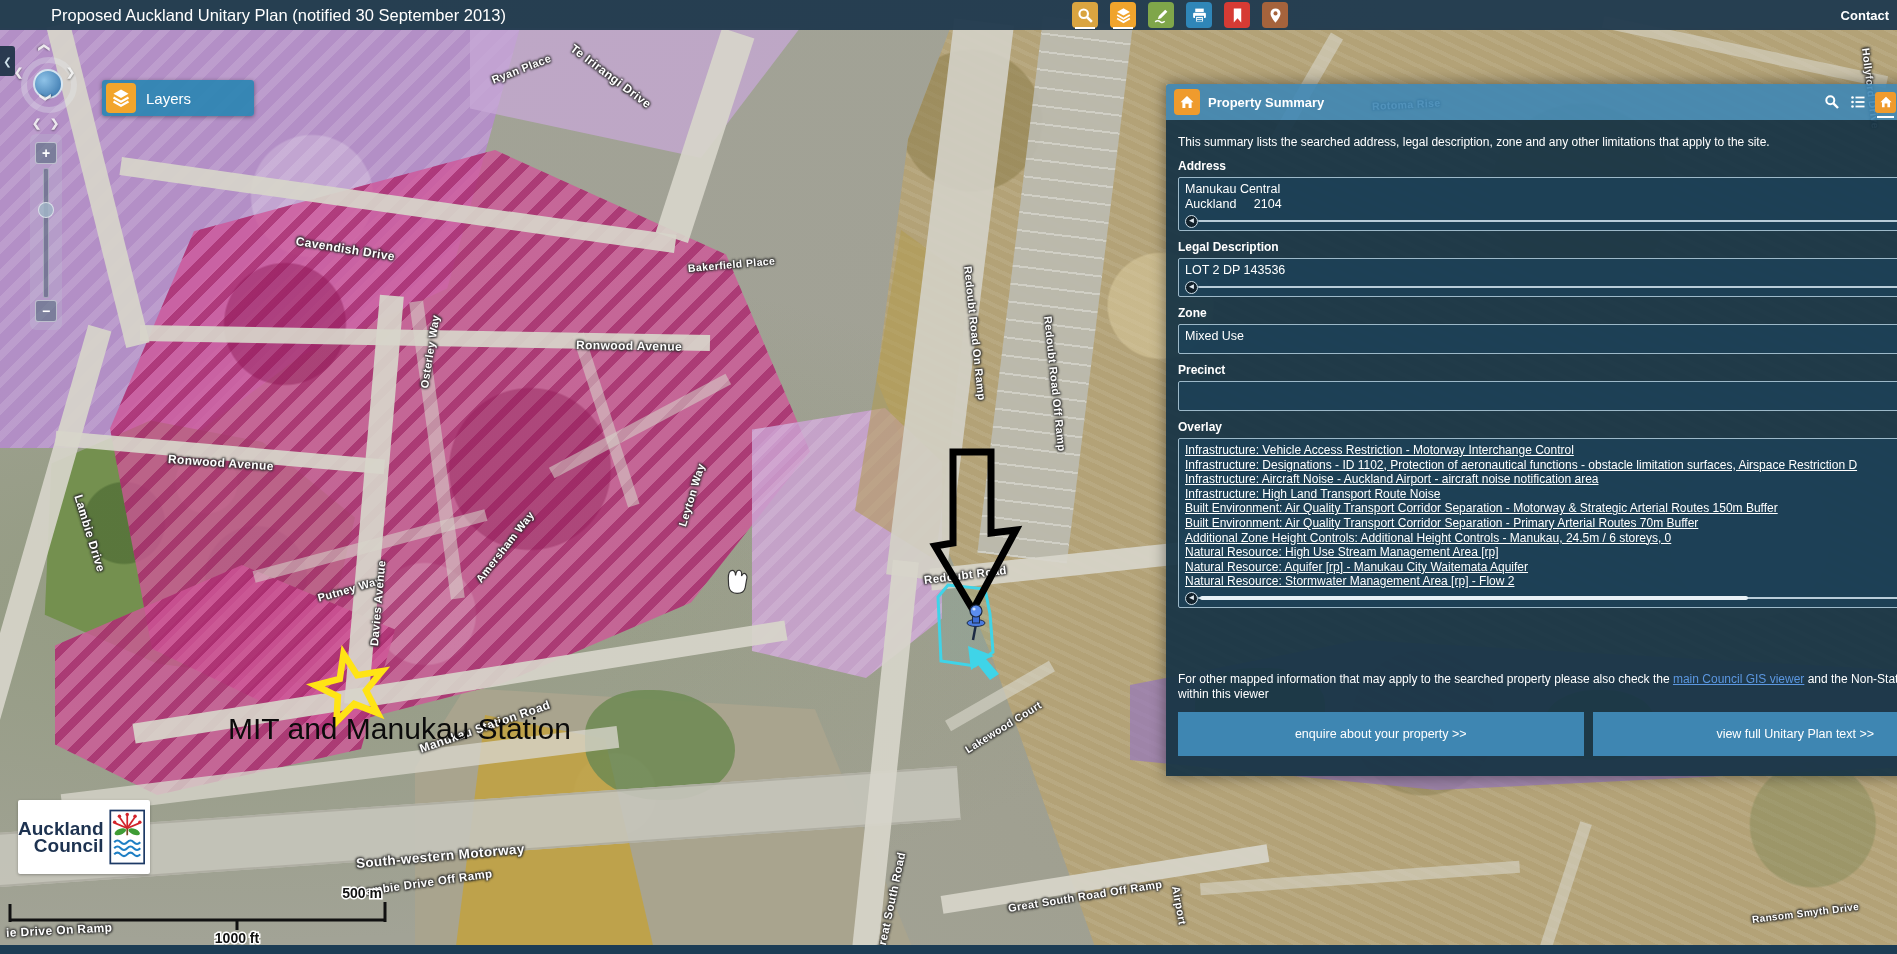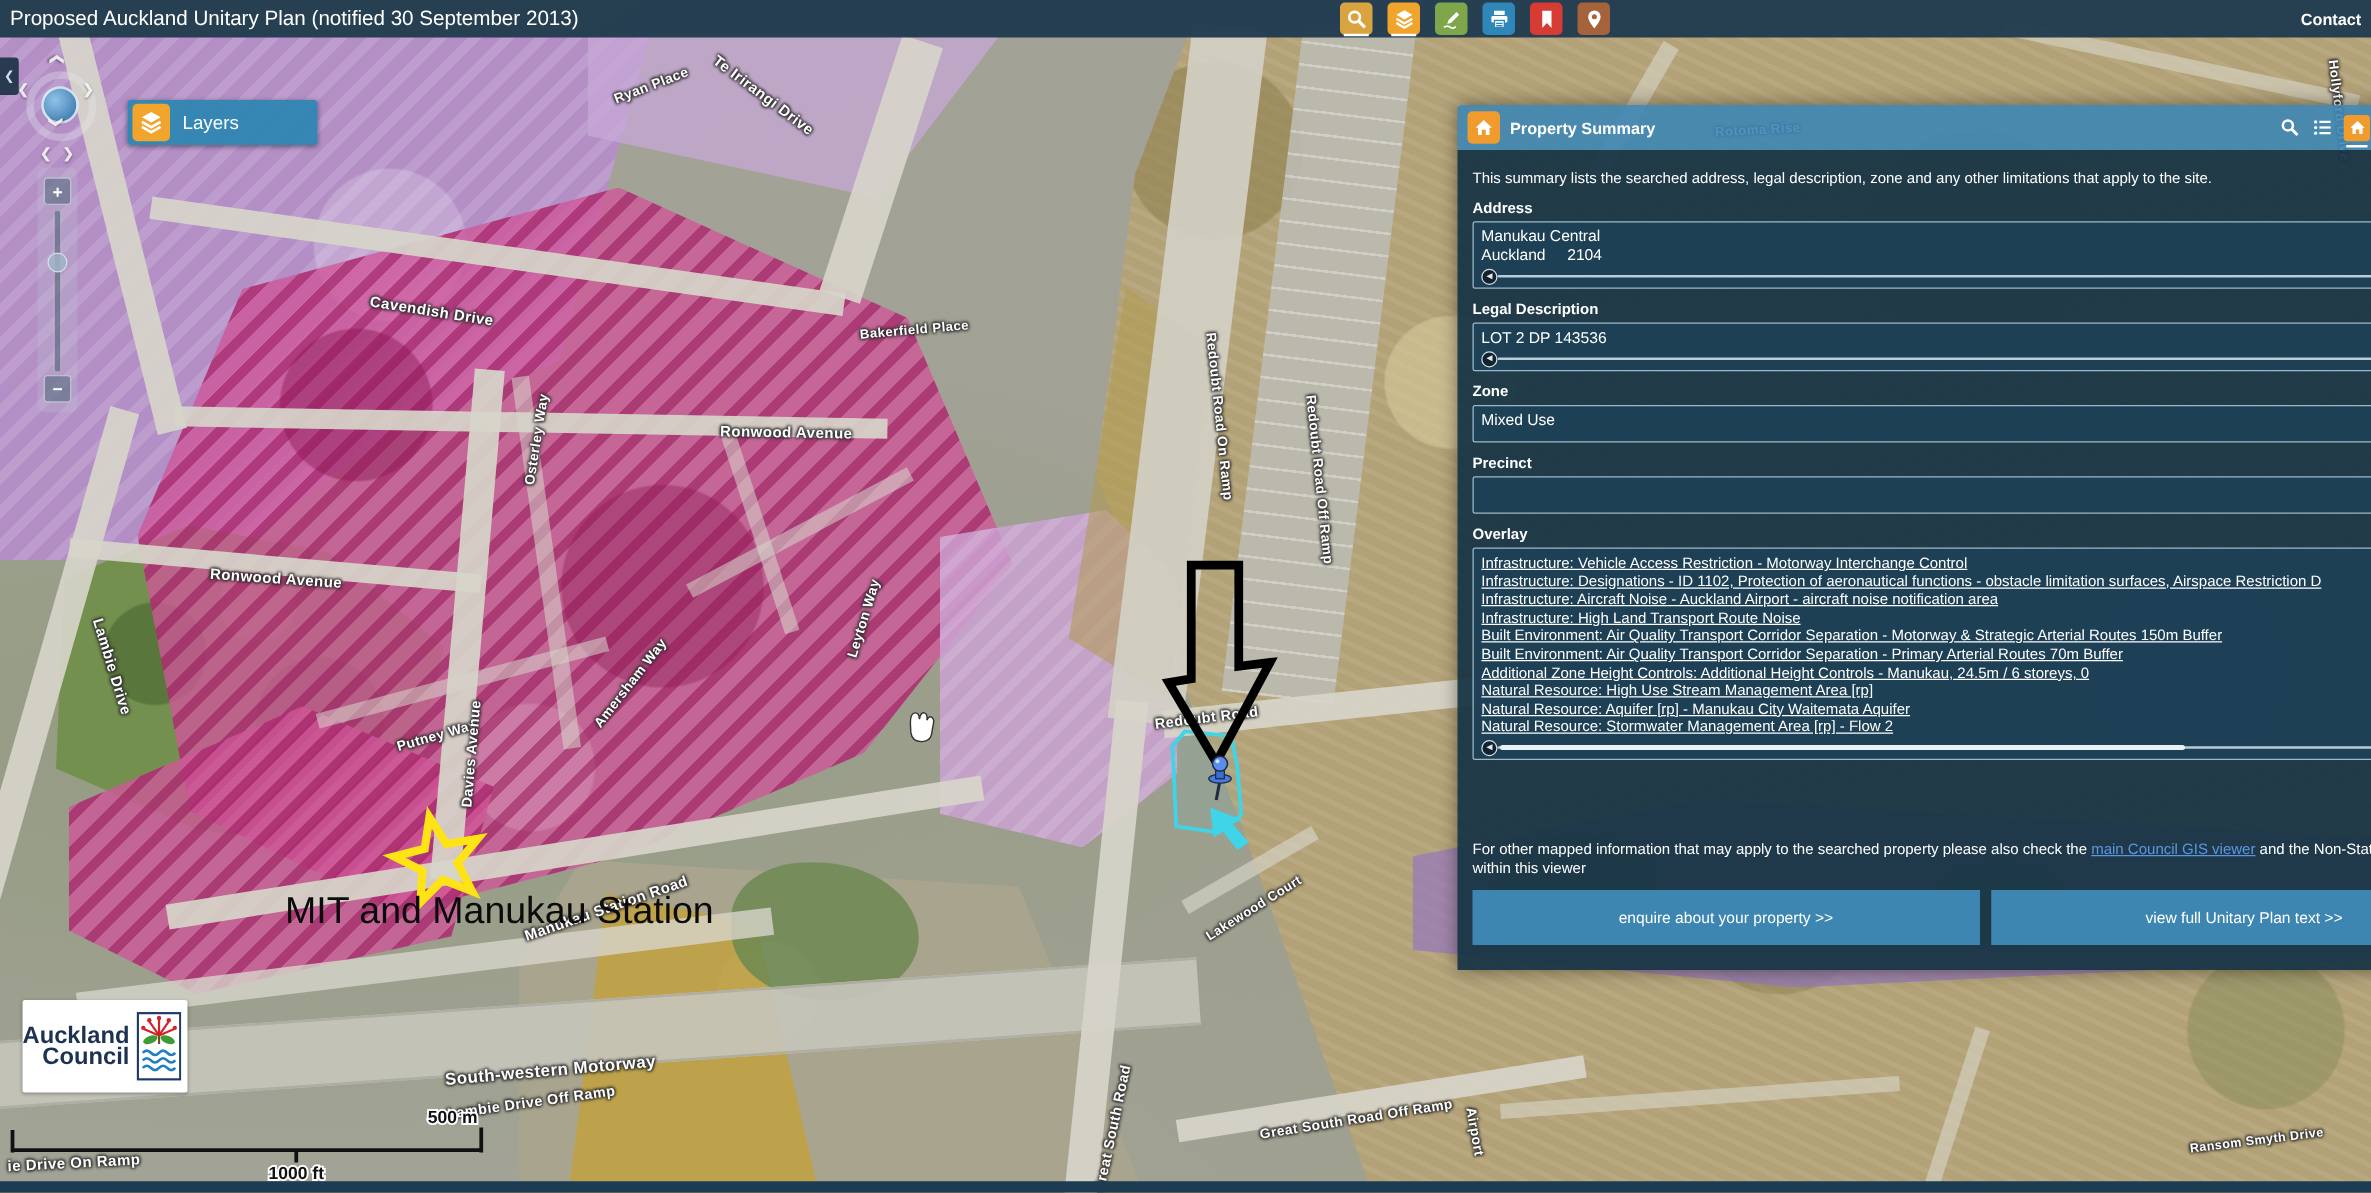--- a/index.html
+++ b/index.html
@@ -121,21 +121,21 @@
     display:flex;align-items:center;justify-content:center;}
   #layersbtn .ltext{margin-left:10px;color:#fff;font-weight:normal;font-size:15px;}
   
   #logo{position:absolute;left:18px;top:800px;width:132px;height:74px;background:#fff;border-radius:2px;
     z-index:22;display:flex;align-items:center;justify-content:flex-end;box-shadow:0 1px 3px rgba(0,0,0,.3);}
   #logo .ltxt{color:#1d3250;font-weight:bold;font-size:19px;line-height:17px;text-align:right;margin-right:5px;}
   #scalebar{position:absolute;left:8px;top:884px;width:400px;height:64px;z-index:20;pointer-events:none;}
   
   #topbar{position:absolute;top:0;left:0;right:0;height:30px;background:rgba(33,58,78,.96);z-index:50;
     display:flex;align-items:center;}
-  #tb-title{color:#fff;font-size:16.5px;padding-left:8px;white-space:nowrap;}
+  #tb-title{color:#fff;font-size:16.5px;padding-left:8px;white-space:nowrap;margin-left:43px;}
   #tb-tools{position:absolute;left:1072px;top:2px;display:flex;gap:12px;}
   .tb-btn{width:26px;height:26px;border-radius:4px;position:relative;display:flex;align-items:center;justify-content:center;cursor:pointer;}
   .tb-btn.active::after{content:'';position:absolute;bottom:-1px;left:3px;right:3px;height:2.5px;background:#fff;}
   #tb-contact{position:absolute;right:8px;top:0;height:30px;display:flex;align-items:center;color:#fff;font-weight:bold;font-size:13px;cursor:pointer;}
   
   #panel{position:absolute;left:1166px;top:84px;width:844px;height:692px;z-index:40;box-shadow:0 0 14px rgba(0,0,0,.45);}
   .p-header{height:36px;background:rgba(62,134,180,.9);border-radius:3px 3px 0 0;display:flex;align-items:center;padding:0 8px;gap:8px;cursor:move;}
   .p-hicon{width:26px;height:26px;background:#ef9b2d;border-radius:4px;display:flex;align-items:center;justify-content:center;flex:none;}
   .p-title{color:#fff;font-weight:bold;font-size:13px;white-space:nowrap;}
   .p-tools{margin-left:auto;display:flex;align-items:center;gap:8px;}

